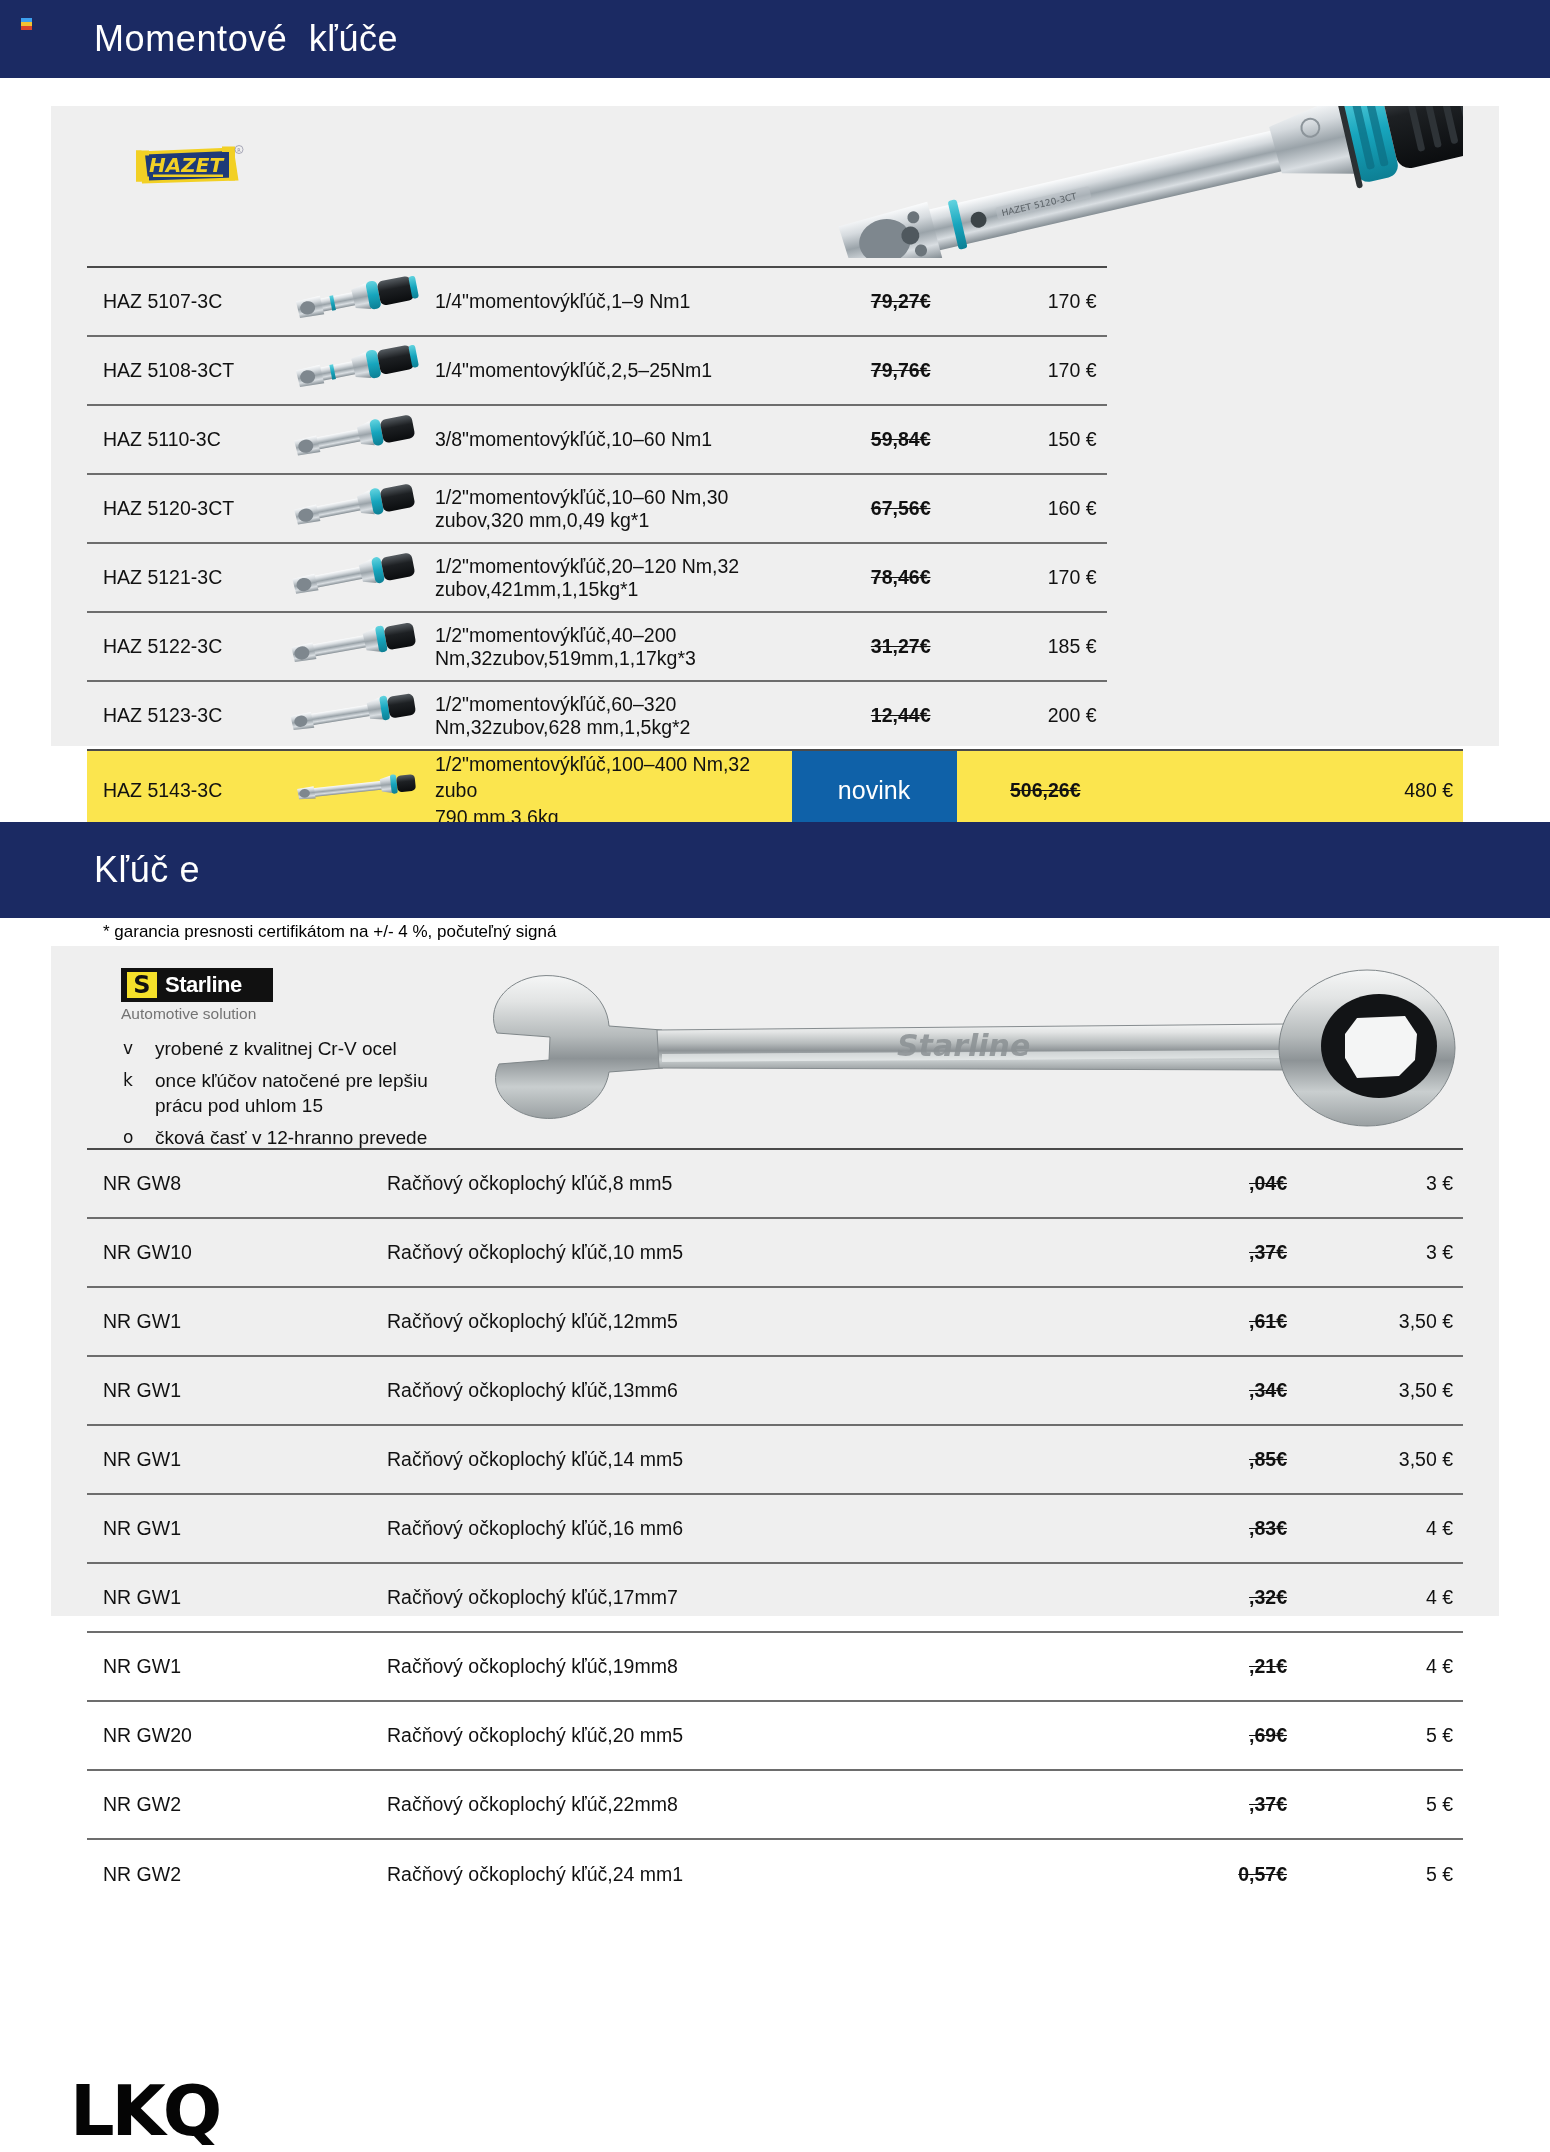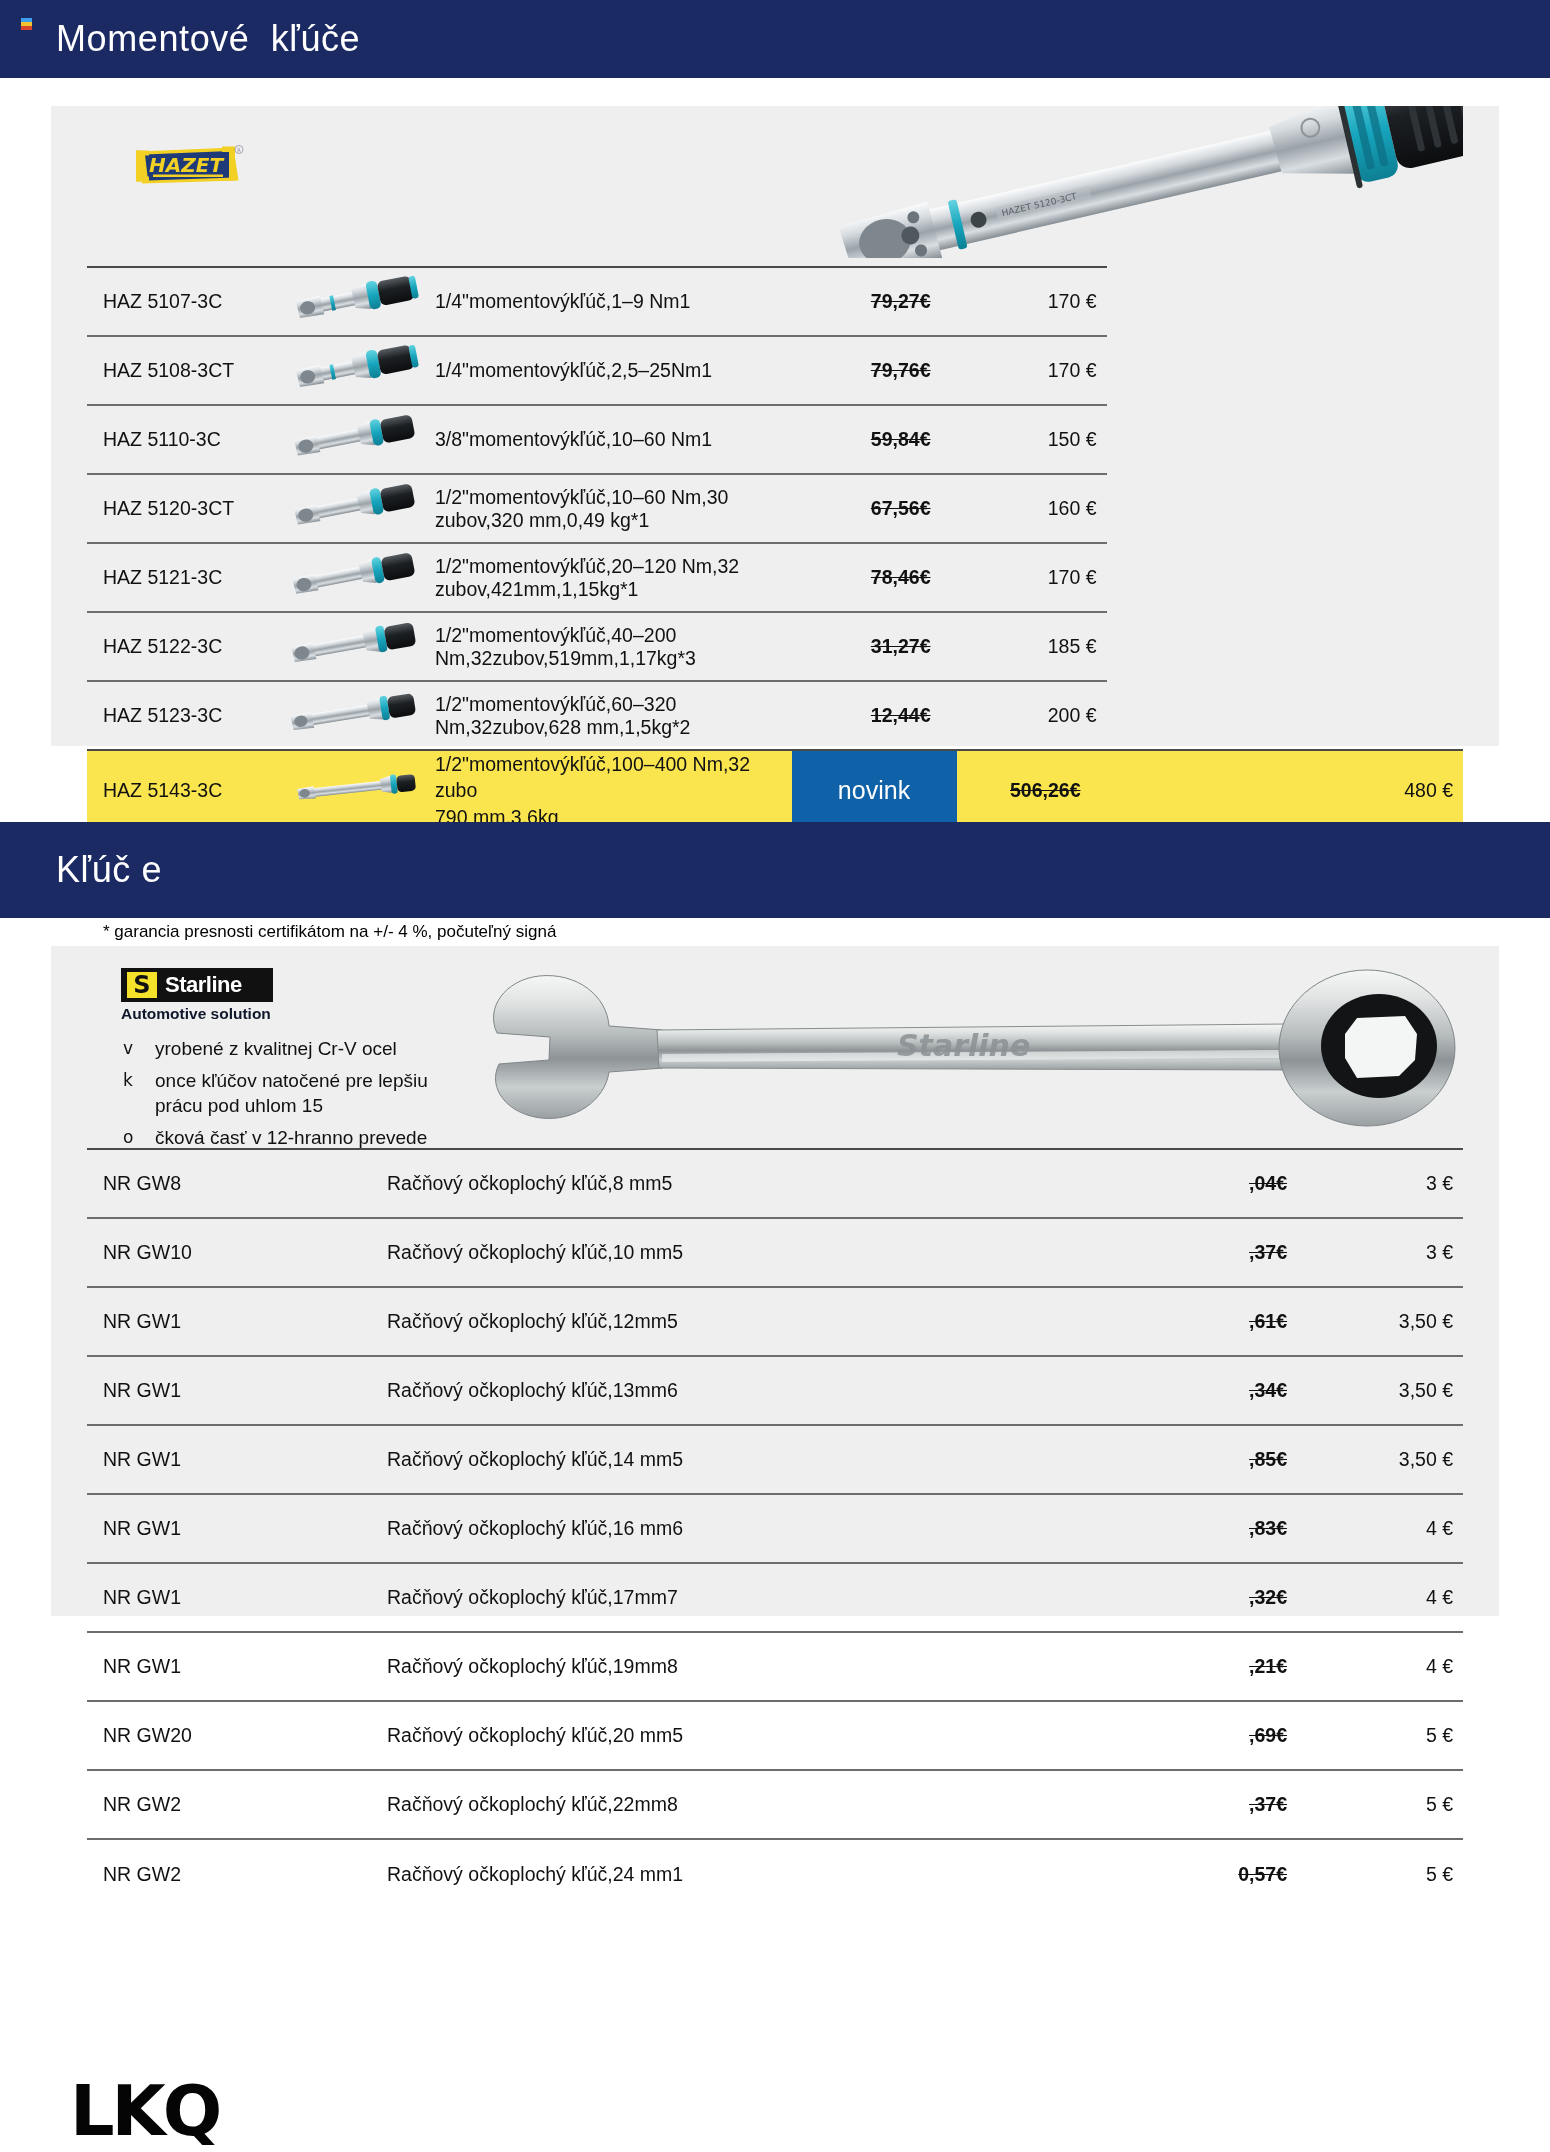--- a/index.html
+++ b/index.html
@@ -12,21 +12,21 @@
   }
   .page { position: relative; width: 1550px; height: 2152px; background: #fff; }
 
   
   .banner {
     position: relative;
     width: 1550px;
     background: #1b2a63;
     display: flex;
     align-items: center;
-    padding-left: 56px;
+    padding-left: 94px;
   }
   .banner-title {
     color: #ffffff;
     font-size: 36px;
     font-weight: 400;
     letter-spacing: 0.6px;
     white-space: pre;
   }
   .corner-mark {
     position: absolute;
@@ -143,23 +143,22 @@
   }
   .sl-word {
     color: #ffffff;
     font-weight: bold;
     font-size: 22px;
     margin-left: 8px;
     letter-spacing: -0.5px;
   }
   .sl-sub {
     font-size: 15.5px;
-    color: #0f172a;
+    color: #737373;
     margin-top: 3px;
-    font-weight: bold;
   }
 
   
   .lkq {
     position: absolute;
     left: 70px;
     bottom: 0px;
     font-size: 70px;
     font-weight: bold;
     letter-spacing: -3px;

